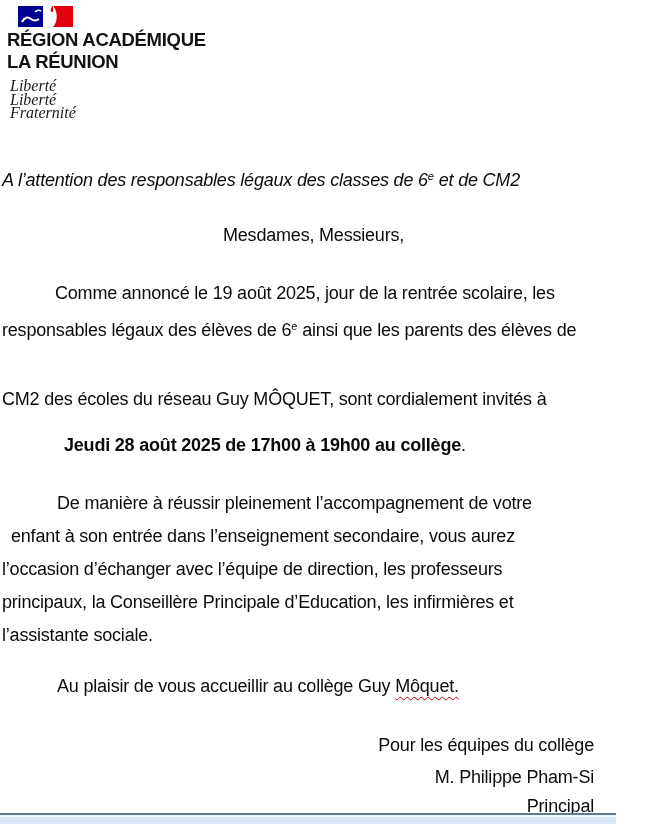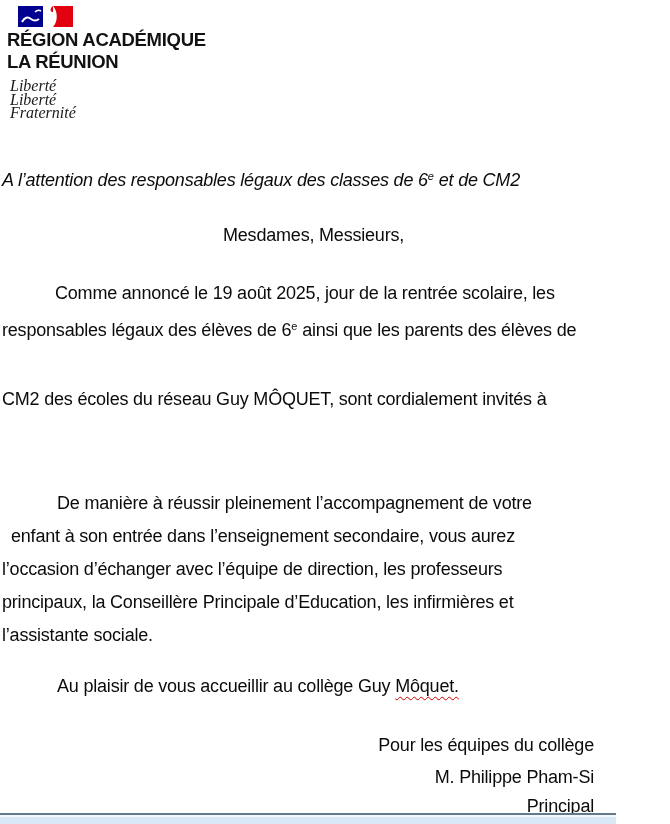--- a/index.html
+++ b/index.html
@@ -76,20 +76,23 @@
   </div>
 
   <div class="ln" style="top:219px;left:223px;">Mesdames, Messieurs,</div>
 
   <div class="ln" style="top:277px;padding-left:53px;">Comme annoncé le 19 août 2025, jour de la rentrée scolaire, les</div>
   <div class="ln" style="top:310px;">
     <span>responsables légaux des élèves de 6</span><sup class="e">e</sup><span> ainsi que les parents des élèves de</span>
   </div>
   <div class="ln" style="top:343px;margin-top:40px;">CM2 des écoles du réseau Guy MÔQUET, sont cordialement invités à</div>
 
+  <div class="ln" style="top:429px;left:64px;">
+    <span class="bold">Jeudi 28 août 2025 de 17h00 à 19h00 au collège</span><span>.</span>
+  </div>
 
   <div class="ln" style="top:487px;padding-left:55px;">De manière à réussir pleinement l’accompagnement de votre</div>
   <div class="ln" style="top:520px;margin-left:9px;">enfant à son entrée dans l’enseignement secondaire, vous aurez</div>
   <div class="ln" style="top:553px;">l’occasion d’échanger avec l’équipe de direction, les professeurs</div>
   <div class="ln" style="top:586px;">principaux, la Conseillère Principale d’Education, les infirmières et</div>
   <div class="ln" style="top:619px;">l’assistante sociale.</div>
 
   <div class="ln" style="top:670px;left:57px;">
     <span>Au plaisir de vous accueillir au collège Guy </span><span class="misspelled">Môquet.</span>
   </div>

